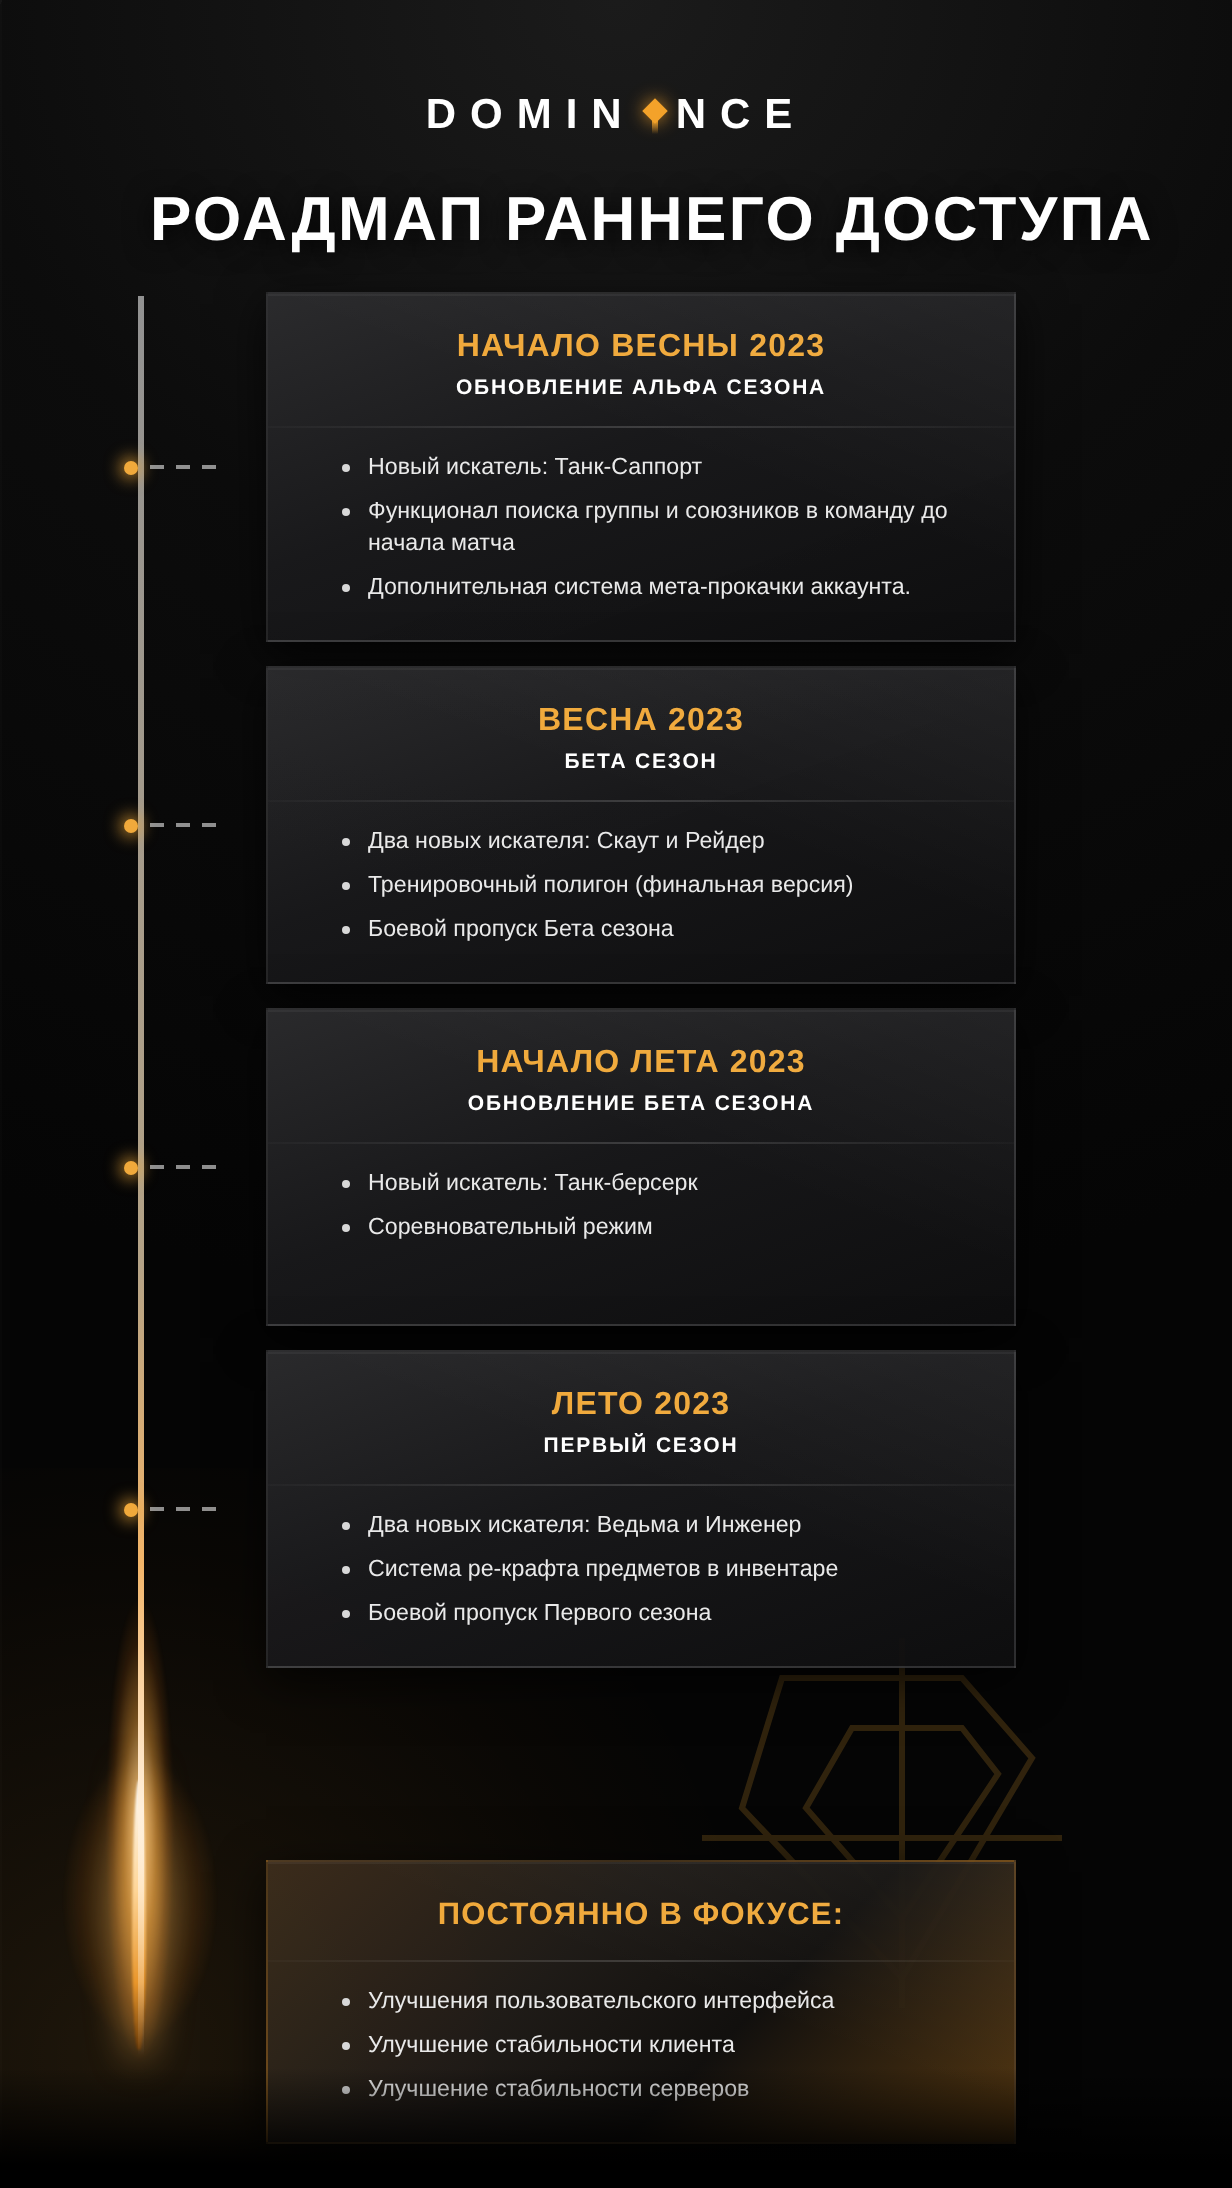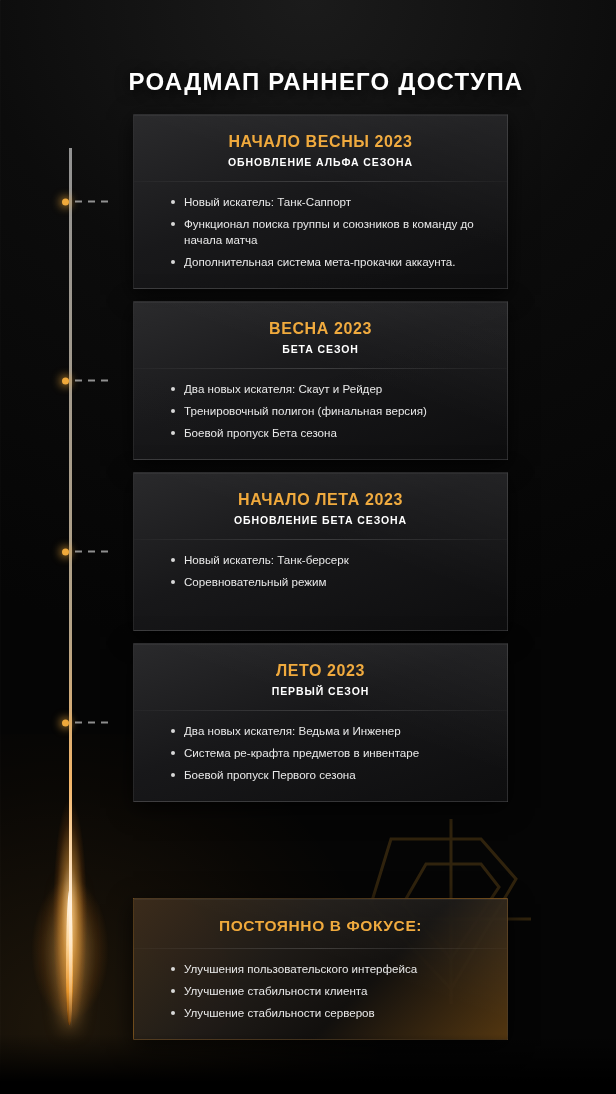--- a/index.html
+++ b/index.html
@@ -87,21 +87,21 @@
   }
   .brand .brand-mark:after {
     content: "";
     position: absolute;
     left: 5px; top: 12px;
     width: 3px; height: 7px;
     background: linear-gradient(#f3a22a, rgba(243,162,42,0));
   }
   .page-title {
     margin-top: 22px;
-    font-size: 24px;
+    font-size: 31px;
     font-weight: bold;
     letter-spacing: 1.2px;
     color: #ffffff;
     text-shadow: 0 2px 14px rgba(0,0,0,0.9);
     padding-left: 36px;
   }
 
   
   .timeline-spine {
     position: absolute;
@@ -265,20 +265,25 @@
   <svg class="bg-emblem" viewBox="0 0 230 210">
     <g fill="none" stroke="#c98c2c" stroke-width="3" opacity="0.8">
       <path d="M60 30 L150 30 L185 70 L120 180 L40 95 Z"></path>
       <path d="M95 55 L150 55 L168 78 L120 150 L72 95 Z"></path>
       <path d="M120 10 L120 195"></path>
       <path d="M20 110 L200 110"></path>
     </g>
   </svg>
 
   <div class="header">
+    <div class="brand">
+      <span>DOMIN</span>
+      <span class="brand-mark"></span>
+      <span>NCE</span>
+    </div>
     <div class="page-title">РОАДМАП РАННЕГО ДОСТУПА</div>
   </div>
 
   <div class="timeline-spine"></div>
   <div class="comet">
     <div class="comet-core"></div>
   </div>
 
   <div class="rows">
 

